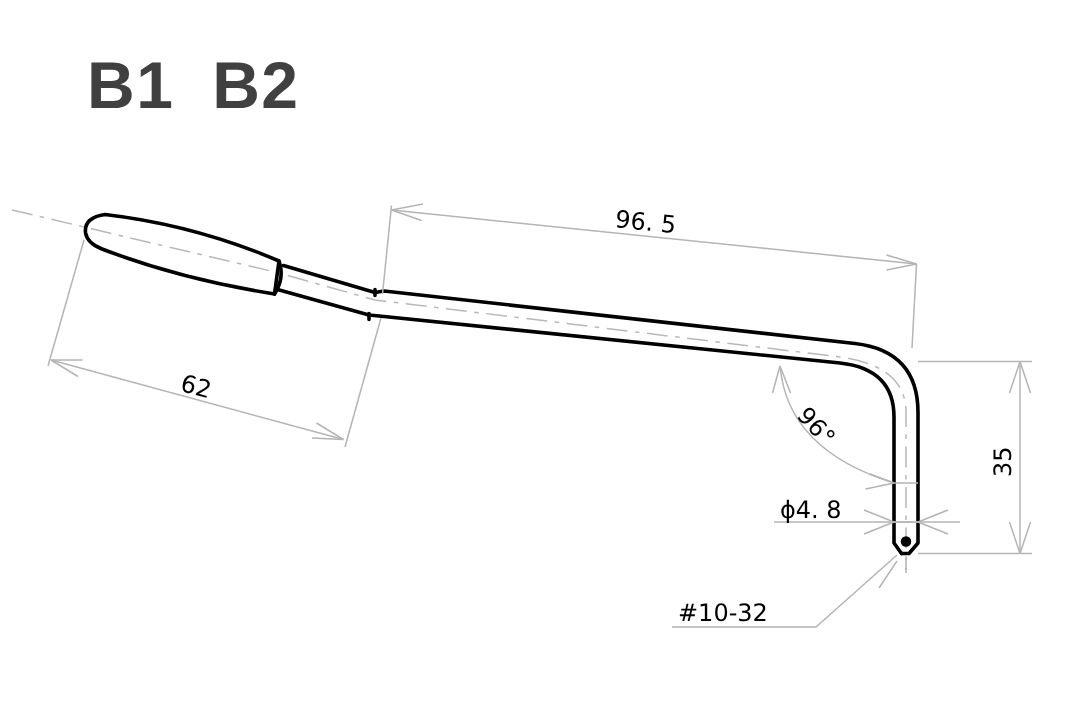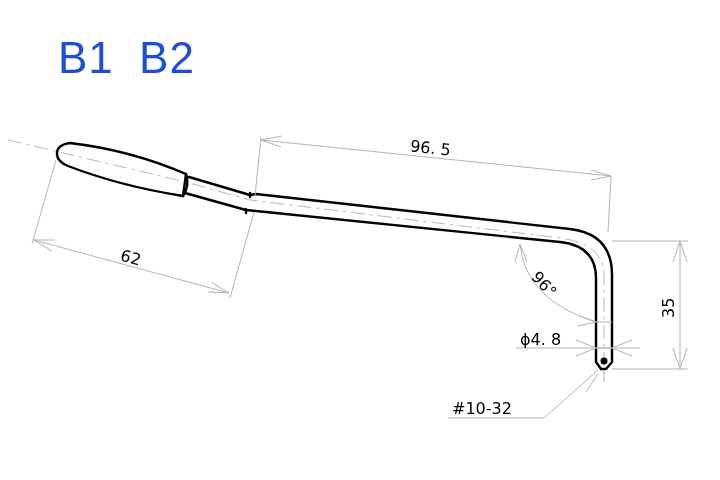--- a/index.html
+++ b/index.html
@@ -13,22 +13,22 @@
       position: relative;
       overflow: hidden;
       font-family: "Liberation Sans", sans-serif;
     }
     .title {
       position: absolute;
       left: 58px;
       top: 36px;
       font-family: "Liberation Sans", sans-serif;
       font-size: 44px;
-      font-weight: normal;
-      color: #1d4ed8;
+      font-weight: bold;
+      color: #404040;
       letter-spacing: 1px;
       word-spacing: 12px;
       line-height: 1;
     }
     svg.drawing {
       position: absolute;
       left: 0;
       top: 0;
     }
     .part { fill: none; stroke: #000000; stroke-width: 2.4; stroke-linejoin: round; stroke-linecap: round; }

